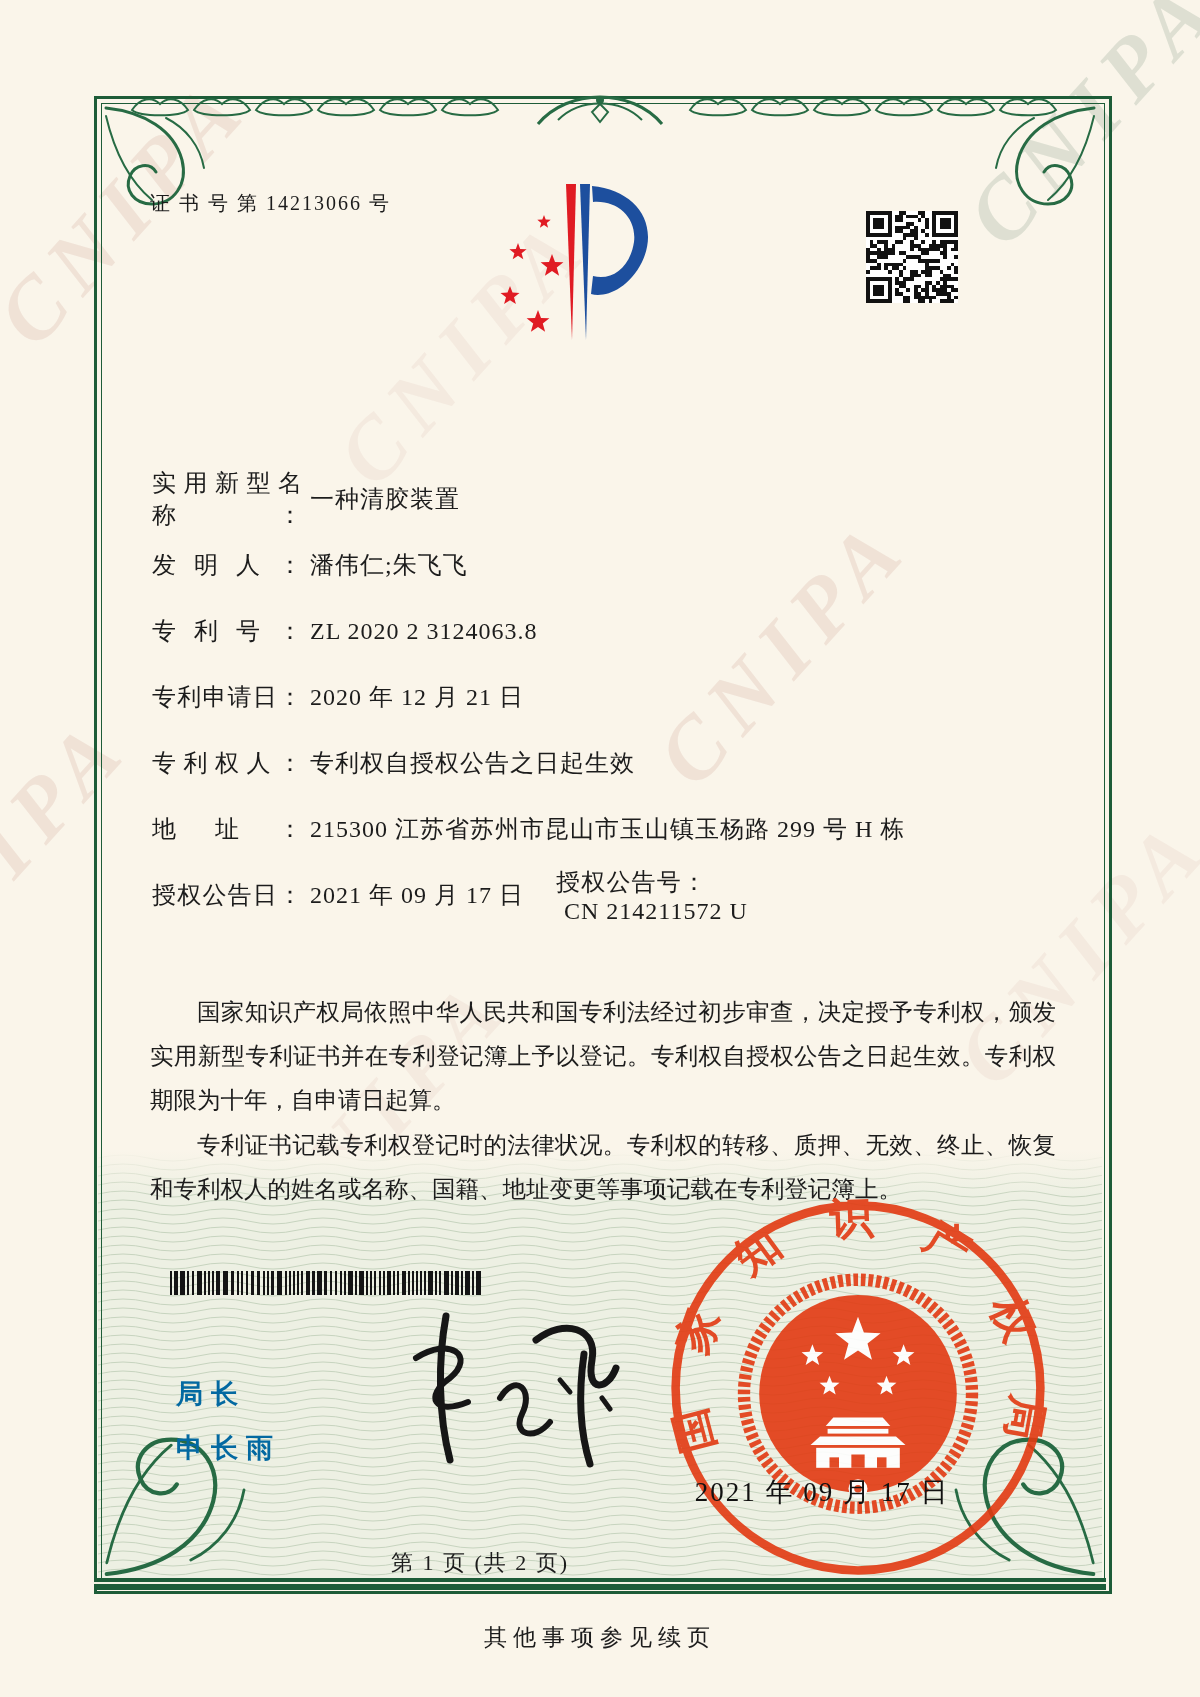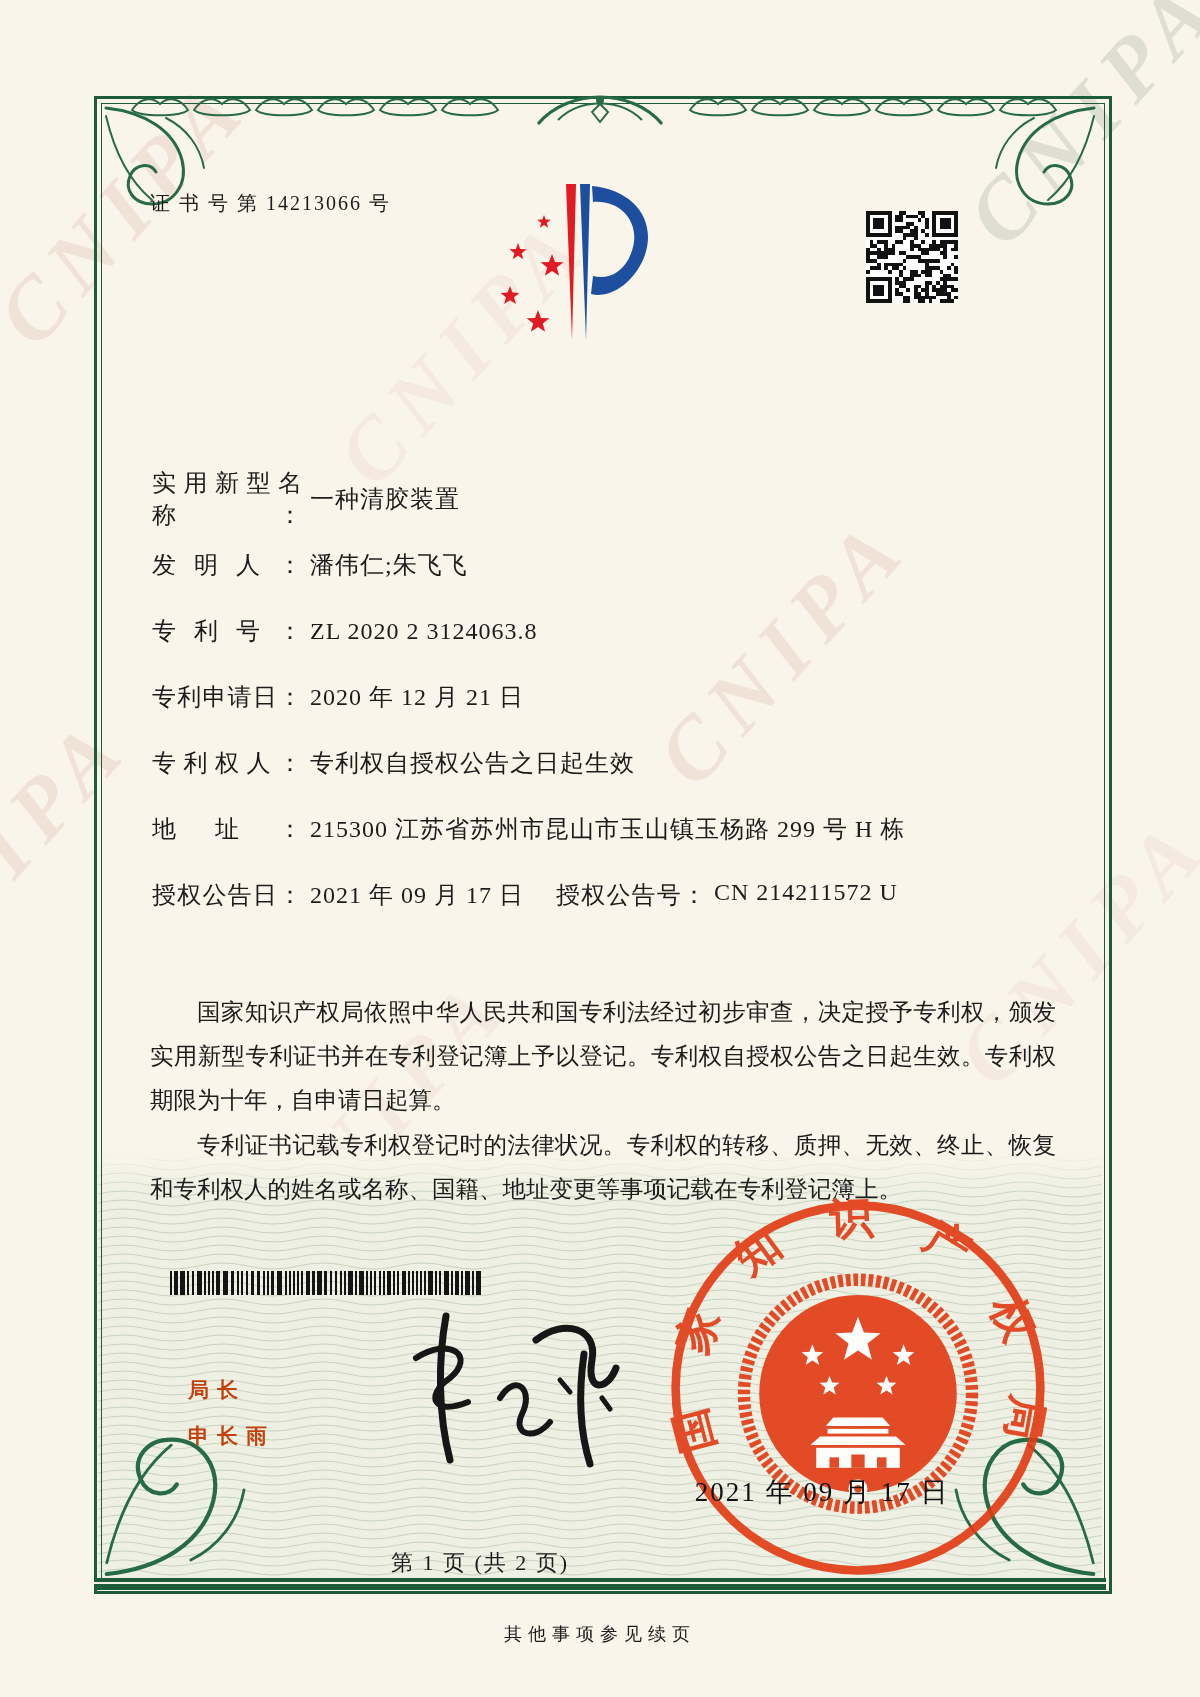--- a/index.html
+++ b/index.html
@@ -30,38 +30,38 @@
   .content{position:absolute;left:0;top:0;width:1200px;height:1697px;z-index:3;}
   .cert-no{position:absolute;left:150px;top:190px;font-size:20px;letter-spacing:2px;text-align:right;}
   .logo{position:absolute;left:492px;top:178px;}
   .qr{position:absolute;left:866px;top:211px;width:92px;height:92px;}
   .title{position:absolute;left:0;top:336px;width:1200px;text-align:center;
          font-size:48px;font-weight:bold;letter-spacing:10px;}
   .fields{position:absolute;left:152px;top:466px;width:920px;}
   .field-row{height:66px;display:flex;align-items:center;font-size:24px;}
   .field-label{flex:none;display:inline-block;width:150px;text-align:justify;text-align-last:justify;}
   .field-value{margin-left:8px;letter-spacing:1px;}
-  .grant-pair2{margin-left:32px;display:flex;}
+  .grant-pair2{margin-left:32px;display:flex;flex-direction:column;}
   .paragraphs{position:absolute;left:150px;top:990px;width:906px;font-size:23.5px;
               line-height:1.88;text-align:justify;}
   .paragraphs p{margin:0;text-indent:2em;}
 
   .barcode{position:absolute;left:170px;top:1271px;width:312px;height:24px;}
-  .director-block{position:absolute;left:188px;top:1376px;z-index:4;
-                  font-family:"Liberation Sans","DejaVu Sans",sans-serif;font-size:21px;
-                  font-weight:600;letter-spacing:8px;color:#c2410c;}
+  .director-block{position:absolute;left:176px;top:1376px;z-index:4;
+                  font-family:"Liberation Sans","DejaVu Sans",sans-serif;font-size:27px;
+                  font-weight:600;letter-spacing:8px;color:#0369a1;}
   .director-block div{margin-bottom:18px;}
   .signature{position:absolute;left:388px;top:1302px;z-index:4;}
   .seal{position:absolute;left:668px;top:1198px;width:380px;height:380px;z-index:3;opacity:.9;}
   .seal-date{position:absolute;left:632px;top:1474px;width:380px;text-align:center;
              font-size:27px;letter-spacing:2px;color:#111;z-index:4;}
   .page-info{position:absolute;left:0;top:1548px;width:960px;text-align:center;
              font-size:22px;letter-spacing:2px;z-index:4;}
   .footer-note{position:absolute;left:0;top:1622px;width:1200px;text-align:center;
-               font-size:18px;letter-spacing:6px;z-index:4;}
+               font-size:23px;letter-spacing:6px;z-index:4;}
 </style>
 </head>
 <body>
 
 <div class="page">
 
   <div class="watermark wm-warm" style="left:-40px;top:160px;">CNIPA</div>
   <div class="watermark wm-faint" style="left:300px;top:300px;">CNIPA</div>
   <div class="watermark wm-warm" style="left:620px;top:600px;">CNIPA</div>
   <div class="watermark wm-warm" style="left:-160px;top:800px;">CNIPA</div>

